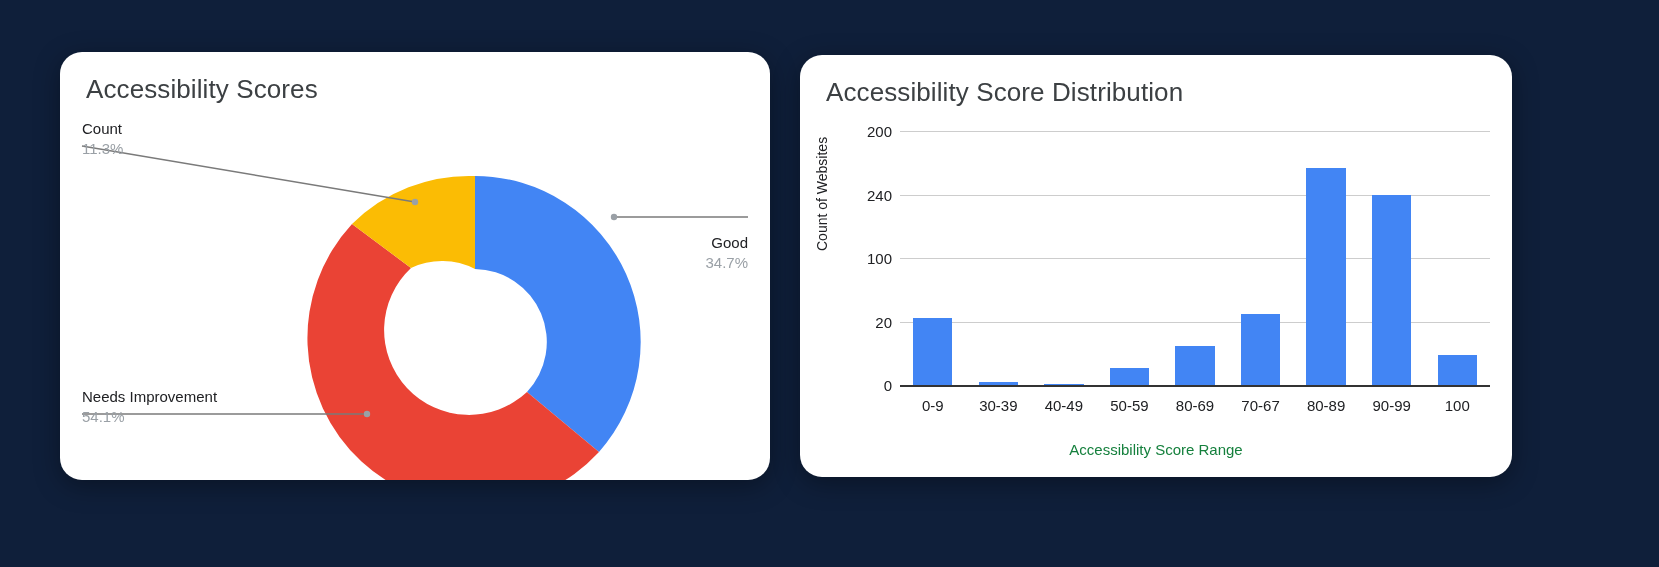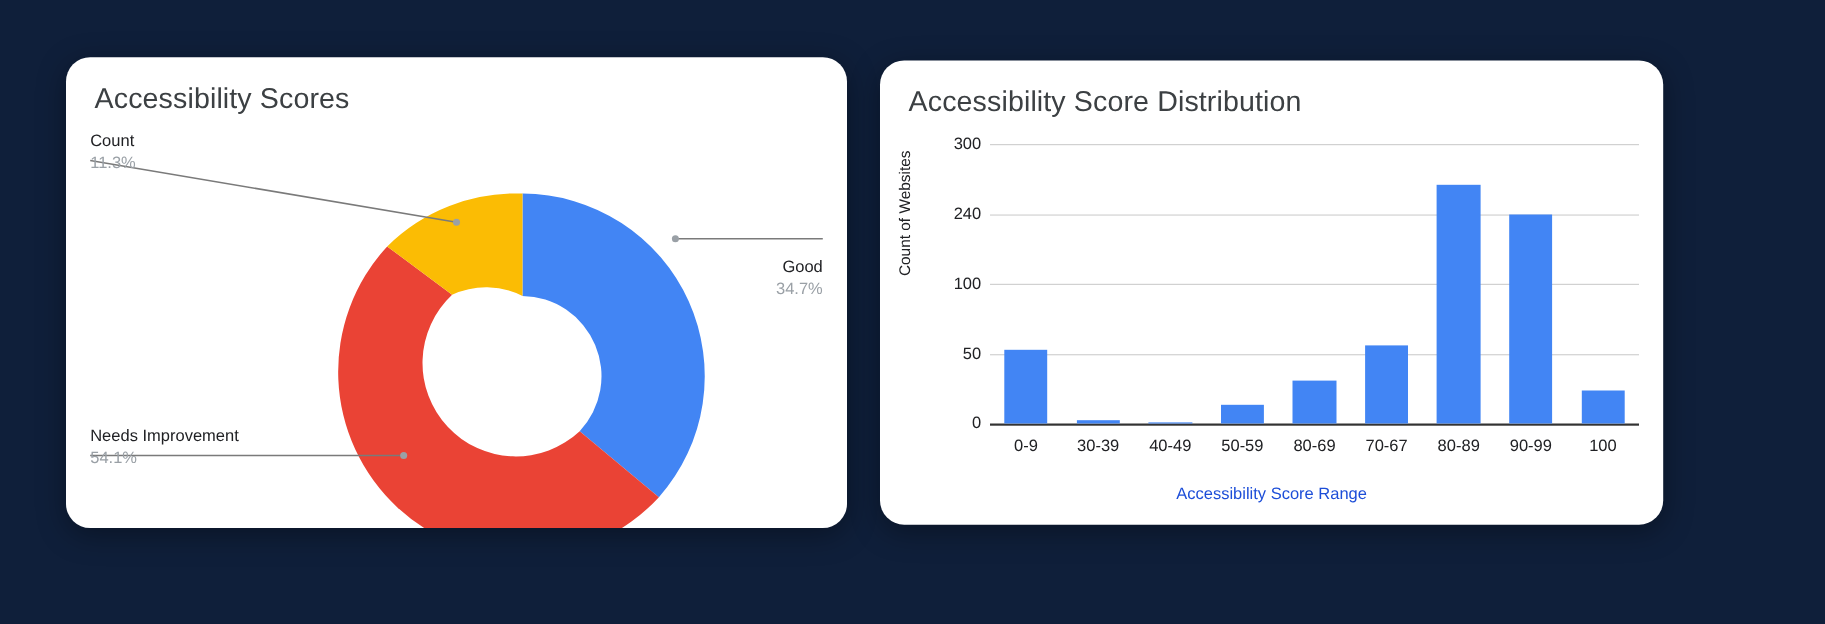--- a/index.html
+++ b/index.html
@@ -66,21 +66,21 @@
     font-size: 14px;
     color: #202124;
     white-space: nowrap;
   }
   .xlabel {
     position: absolute;
     left: 0; right: 0;
     top: 386px;
     text-align: center;
     font-size: 15px;
-    color: #1d4ed8;
+    color: #15803d;
   }
   .ytick {
     position: absolute;
     width: 64px;
     text-align: right;
     font-size: 15px;
     color: #202124;
     transform: translateY(-50%);
   }
   .gridline {
@@ -156,24 +156,24 @@
       <div class="ylabel">Count of Websites</div>
       <div id="grid-layer">
           <div class="axisline" style="left: 100px; width: 590px; top: 330px; background: rgb(51, 51, 51);"></div>
           <div class="gridline" style="left: 100px; width: 590px; top: 266.5px; background: rgb(205, 205, 205);"></div>
           <div class="gridline" style="left: 100px; width: 590px; top: 203px; background: rgb(205, 205, 205);"></div>
           <div class="gridline" style="left: 100px; width: 590px; top: 139.5px; background: rgb(205, 205, 205);"></div>
           <div class="gridline" style="left: 100px; width: 590px; top: 76px; background: rgb(205, 205, 205);"></div>
         </div>
       <div id="ytick-layer">
           <div class="ytick" style="left: 28px; top: 330px;">0</div>
-          <div class="ytick" style="left: 28px; top: 266.5px;">50</div>
+          <div class="ytick" style="left: 28px; top: 266.5px;">20</div>
           <div class="ytick" style="left: 28px; top: 203px;">100</div>
           <div class="ytick" style="left: 28px; top: 139.5px;">240</div>
-          <div class="ytick" style="left: 28px; top: 76px;">300</div>
+          <div class="ytick" style="left: 28px; top: 76px;">200</div>
         </div>
       <div id="bar-layer">
           <div class="bar" style="left: 113.111px; width: 39.3333px; height: 67.31px; top: 262.69px; bottom: auto; position: absolute; background: rgb(66, 133, 244);"></div>
           <div class="bar" style="left: 178.667px; width: 39.3333px; height: 2.54px; top: 327.46px; bottom: auto; position: absolute; background: rgb(66, 133, 244);"></div>
           <div class="bar" style="left: 244.222px; width: 39.3333px; height: 1.5px; top: 328.5px; bottom: auto; position: absolute; background: rgb(66, 133, 244);"></div>
           <div class="bar" style="left: 309.778px; width: 39.3333px; height: 16.51px; top: 313.49px; bottom: auto; position: absolute; background: rgb(66, 133, 244);"></div>
           <div class="bar" style="left: 375.333px; width: 39.3333px; height: 39.37px; top: 290.63px; bottom: auto; position: absolute; background: rgb(66, 133, 244);"></div>
           <div class="bar" style="left: 440.889px; width: 39.3333px; height: 71.12px; top: 258.88px; bottom: auto; position: absolute; background: rgb(66, 133, 244);"></div>
           <div class="bar" style="left: 506.444px; width: 39.3333px; height: 217.17px; top: 112.83px; bottom: auto; position: absolute; background: rgb(66, 133, 244);"></div>
           <div class="bar" style="left: 572px; width: 39.3333px; height: 190.5px; top: 139.5px; bottom: auto; position: absolute; background: rgb(66, 133, 244);"></div>

